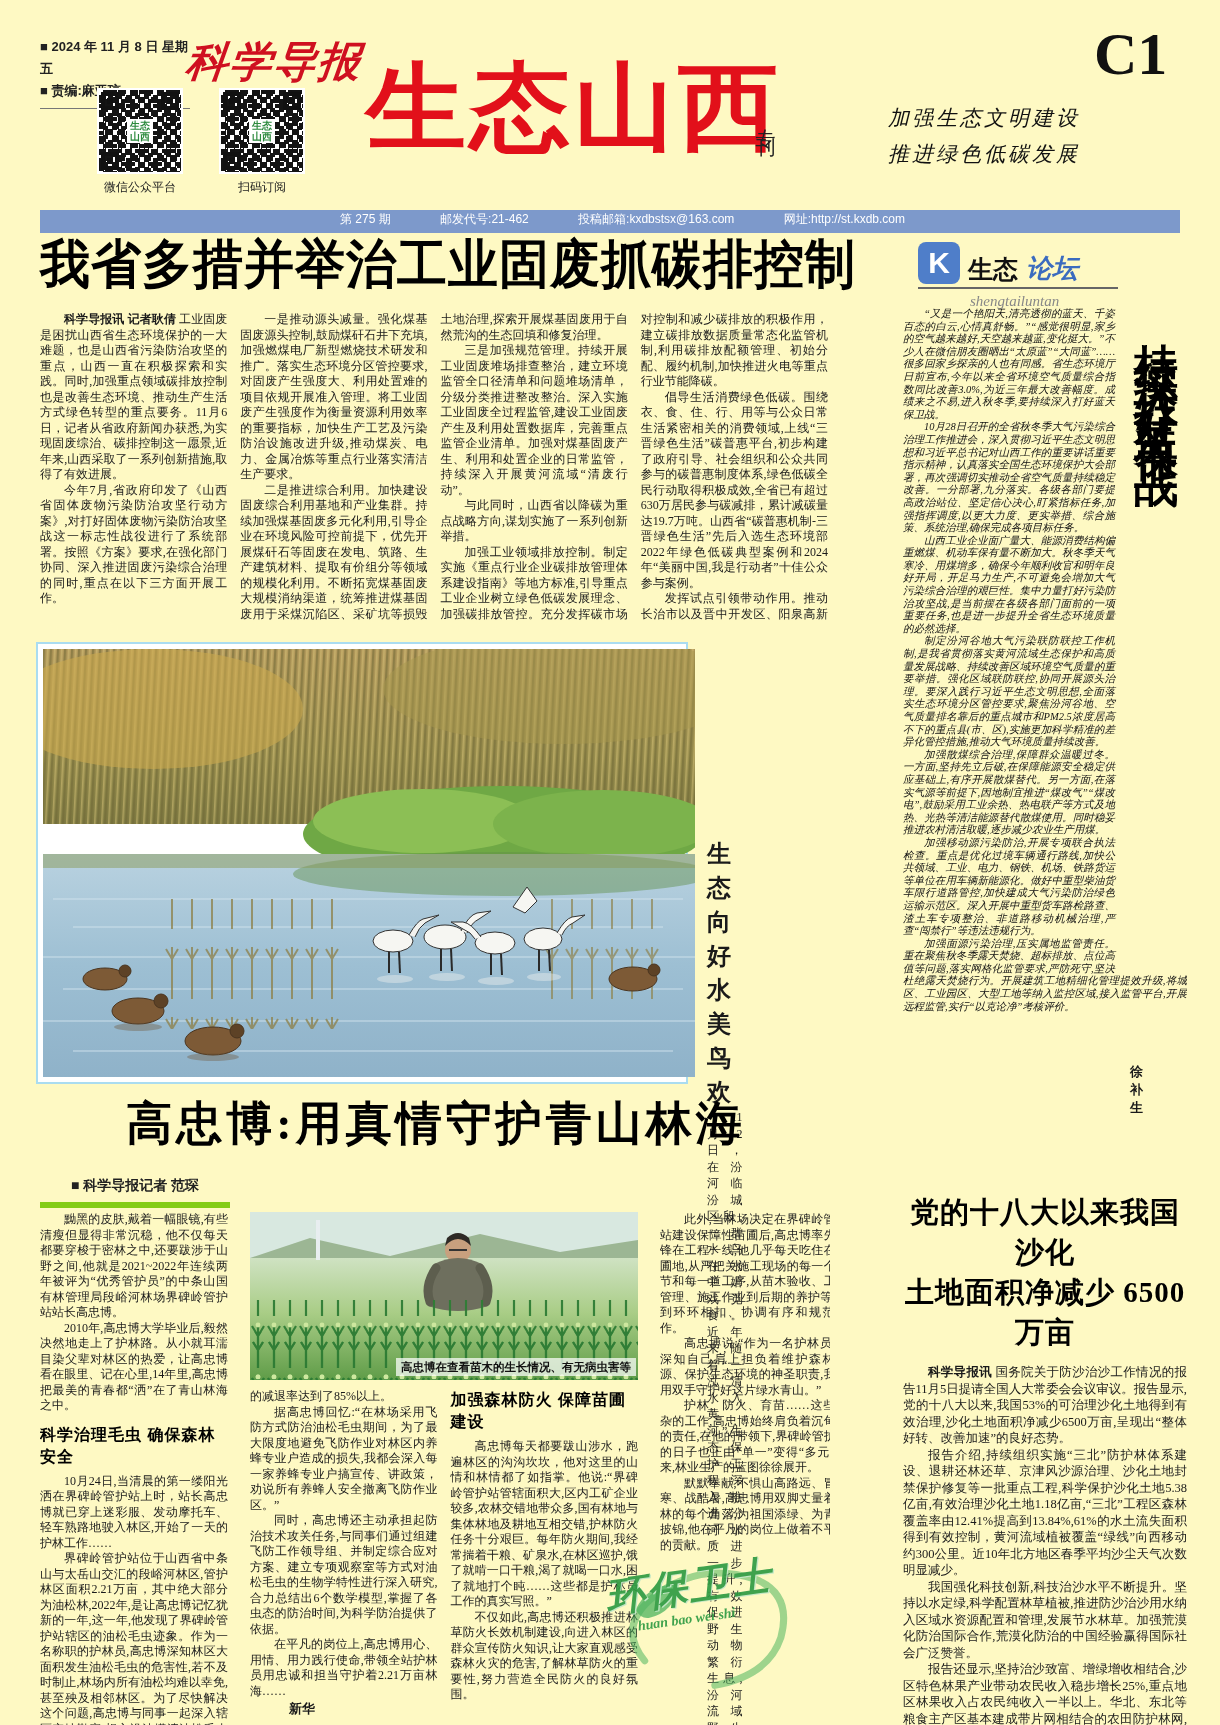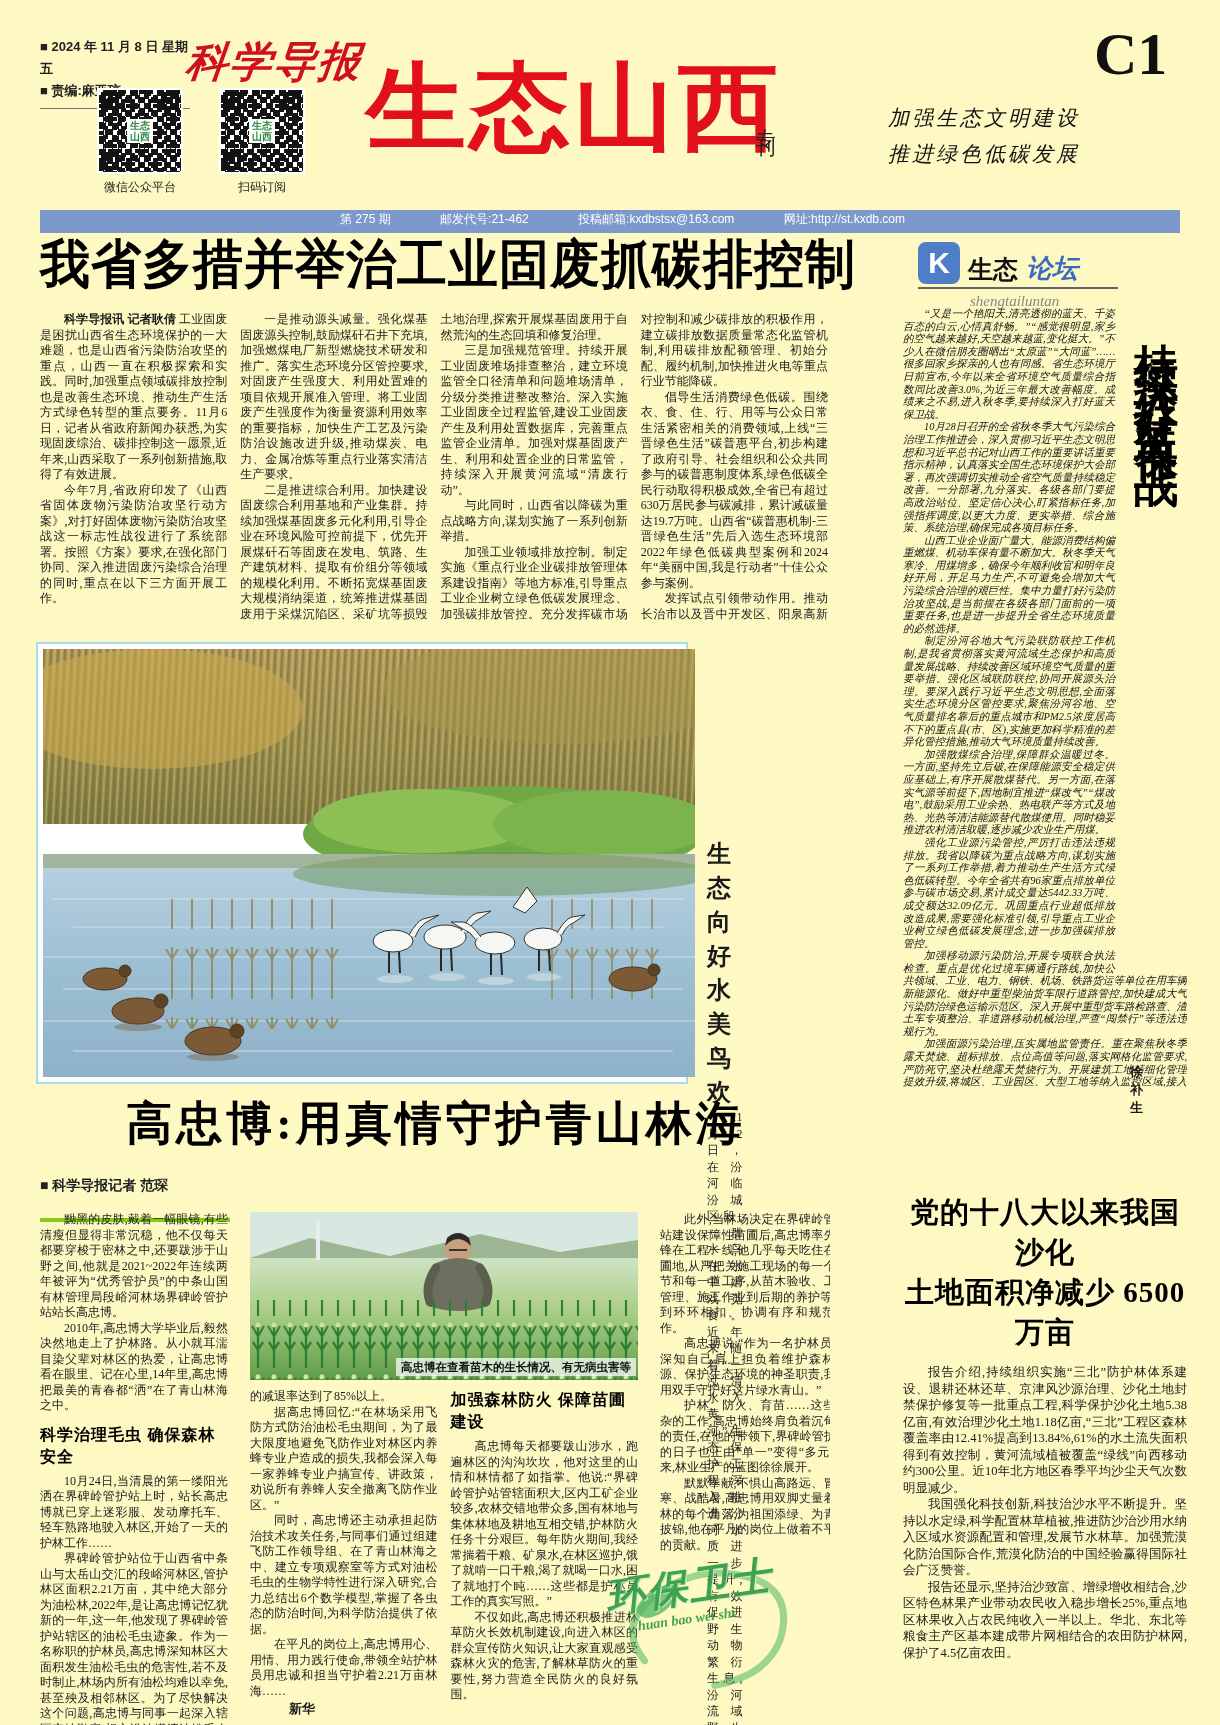--- a/index.html
+++ b/index.html
@@ -80,21 +80,21 @@
   .photo1-caption { flex:1; padding:188px 2px 0 12px; }
   .photo1-title { font:bold 24px/34px "Liberation Serif", serif; letter-spacing:2px; }
   .photo1-text { font:12px/16.5px "Liberation Serif", serif; text-align:justify; }
   .photo1-text .cap { text-indent:2em; }
   .photo1-credit { margin-top:8px; text-align:right; font:12px "Liberation Serif", serif; color:#444; }
   
   .a2-headline { position:absolute; left:40px; top:1096px; width:792px; text-align:center;
     font:900 46px/56px "Liberation Serif", serif; letter-spacing:4px; color:#000; }
   .a2-byline { position:absolute; left:40px; top:1176px; width:190px;
     font:bold 14px/18px "Liberation Sans", sans-serif; color:#222;
-    border-bottom:4px solid #84cc16; padding-bottom:24px; }
+    border-bottom:6px solid #84cc16; padding-bottom:8px;text-align:center; }
   .a2-body { position:absolute; left:40px; top:1212px; width:790px; height:513px;
     overflow:hidden; display:grid; grid-template-columns:188px 388px 188px; gap:0 22px;
     font:12px/15.5px "Liberation Serif", serif; }
   .a2-col { overflow:hidden; }
   .subhead { font:bold 16px/22px "Liberation Sans", sans-serif; letter-spacing:1px;
     margin:10px 0 6px; color:#000; text-indent:0; }
   .inset-photo { position:relative; width:388px; height:168px; }
   .inset-photo svg { width:100%; height:100%; display:block; }
   .inset-caption { position:absolute; right:2px; bottom:4px; background:rgba(255,255,255,.72);
     font:bold 11.5px/16px "Liberation Sans", sans-serif; color:#111; padding:1px 5px; }
@@ -186,21 +186,20 @@
 
   <div class="forum-body">
     <div class="v-headline-box">
       <div class="v-headline">持续深入打好蓝天保卫战</div>
     </div>
     <p class="p">“又是一个艳阳天,清亮透彻的蓝天、千姿百态的白云,心情真舒畅。”“感觉很明显,家乡的空气越来越好,天空越来越蓝,变化挺大。”不少人在微信朋友圈晒出“太原蓝”“大同蓝”……很多回家乡探亲的人也有同感。省生态环境厅日前宣布,今年以来全省环境空气质量综合指数同比改善3.0%,为近三年最大改善幅度。成绩来之不易,进入秋冬季,要持续深入打好蓝天保卫战。</p>
     <p class="p">10月28日召开的全省秋冬季大气污染综合治理工作推进会，深入贯彻习近平生态文明思想和习近平总书记对山西工作的重要讲话重要指示精神，认真落实全国生态环境保护大会部署，再次强调切实推动全省空气质量持续稳定改善。一分部署,九分落实。各级各部门要提高政治站位、坚定信心决心,盯紧指标任务,加强指挥调度,以更大力度、更实举措、综合施策、系统治理,确保完成各项目标任务。</p>
     <p class="p">山西工业企业面广量大、能源消费结构偏重燃煤、机动车保有量不断加大。秋冬季天气寒冷、用煤增多，确保今年顺利收官和明年良好开局，开足马力生产,不可避免会增加大气污染综合治理的艰巨性。集中力量打好污染防治攻坚战,是当前摆在各级各部门面前的一项重要任务,也是进一步提升全省生态环境质量的必然选择。</p>
     <p class="p">制定汾河谷地大气污染联防联控工作机制,是我省贯彻落实黄河流域生态保护和高质量发展战略、持续改善区域环境空气质量的重要举措。强化区域联防联控,协同开展源头治理。要深入践行习近平生态文明思想,全面落实生态环境分区管控要求,聚焦汾河谷地、空气质量排名靠后的重点城市和PM2.5浓度居高不下的重点县(市、区),实施更加科学精准的差异化管控措施,推动大气环境质量持续改善。</p>
     <p class="p">加强散煤综合治理,保障群众温暖过冬。一方面,坚持先立后破,在保障能源安全稳定供应基础上,有序开展散煤替代。另一方面,在落实气源等前提下,因地制宜推进“煤改气”“煤改电”,鼓励采用工业余热、热电联产等方式及地热、光热等清洁能源替代散煤使用。同时稳妥推进农村清洁取暖,逐步减少农业生产用煤。</p>
-    <p class="p">强化工业源污染管控,严厉打击违法违规排放。我省以降碳为重点战略方向,谋划实施了一系列工作举措,着力推动生产生活方式绿色低碳转型。今年全省共有96家重点排放单位参与碳市场交易,累计成交量达5442.33万吨、成交额达32.09亿元。巩固重点行业超低排放改造成果,需要强化标准引领,引导重点工业企业树立绿色低碳发展理念,进一步加强碳排放管控。</p>
     <p class="p">加强移动源污染防治,开展专项联合执法检查。重点是优化过境车辆通行路线,加快公共领域、工业、电力、钢铁、机场、铁路货运等单位在用车辆新能源化。做好中重型柴油货车限行道路管控,加快建成大气污染防治绿色运输示范区。深入开展中重型货车路检路查、渣土车专项整治、非道路移动机械治理,严查“闯禁行”等违法违规行为。</p>
     <p class="p">加强面源污染治理,压实属地监管责任。重在聚焦秋冬季露天焚烧、超标排放、点位高值等问题,落实网格化监管要求,严防死守,坚决杜绝露天焚烧行为。开展建筑工地精细化管理提效升级,将城区、工业园区、大型工地等纳入监控区域,接入监管平台,开展远程监管,实行“以克论净”考核评价。</p>
 
   </div>
   <div class="forum-author" style="position:absolute; left:1130px; top:1063px;">徐补生</div>
 
   <div class="photo1">
     <svg viewBox="0 0 652 428" preserveAspectRatio="none">
       <defs>
         <linearGradient id="reedG" x1="0" y1="0" x2="0" y2="1">
@@ -343,21 +342,21 @@
             <path d="M186 56 q-12 18 -6 34 M230 56 q12 18 6 34" stroke="#5d5e4e" stroke-width="9" fill="none" stroke-linecap="round"></path>
           </g>
           <rect y="88" width="388" height="80" fill="url(#pines)" opacity=".95"></rect>
           <rect y="120" width="388" height="48" fill="url(#pines)" opacity=".8"></rect>
         </svg>
         <div class="inset-caption">高忠博在查看苗木的生长情况、有无病虫害等</div>
       </div>
       <div class="mid-cols">
         <p class="p" style="text-indent:0;">的减退率达到了85%以上。</p>
         <p class="p">据高忠博回忆:“在林场采用飞防方式防治油松毛虫期间，为了最大限度地避免飞防作业对林区内养蜂专业户造成的损失,我都会深入每一家养蜂专业户搞宣传、讲政策，劝说所有养蜂人安全撤离飞防作业区。”</p>
-        <p class="p">同时，高忠博还主动承担起防治技术攻关任务,与同事们通过组建飞防工作领导组、在了青山林海之中、建立专项观察室等方式对油松毛虫的生物学特性进行深入研究,合力总结出6个数学模型,掌握了各虫态的防治时间,为科学防治提供了依据。</p>
+        <p class="p">同时，高忠博还主动承担起防治技术攻关任务,与同事们通过组建飞防工作领导组、并制定综合应对方案、建立专项观察室等方式对油松毛虫的生物学特性进行深入研究,合力总结出6个数学模型,掌握了各虫态的防治时间,为科学防治提供了依据。</p>
         <p class="p">在平凡的岗位上,高忠博用心、用情、用力践行使命,带领全站护林员用忠诚和担当守护着2.21万亩林海……</p>
         <h4 class="subhead">加强森林防火 保障苗圃建设</h4>
         <p class="p">高忠博每天都要跋山涉水，跑遍林区的沟沟坎坎，他对这里的山情和林情都了如指掌。他说:“界碑岭管护站管辖面积大,区内工矿企业较多,农林交错地带众多,国有林地与集体林地及耕地互相交错,护林防火任务十分艰巨。每年防火期间,我经常揣着干粮、矿泉水,在林区巡护,饿了就啃一口干粮,渴了就喝一口水,困了就地打个盹……这些都是护林员工作的真实写照。”</p>
         <p class="p">不仅如此,高忠博还积极推进林草防火长效机制建设,向进入林区的群众宣传防火知识,让大家直观感受森林火灾的危害,了解林草防火的重要性,努力营造全民防火的良好氛围。</p>
       </div>
     </div>
 
     <div class="a2-col">
       <p class="p">此外,当林场决定在界碑岭管护站建设保障性苗圃后,高忠博率先冲锋在工程一线,他几乎每天吃住在苗圃地,从严把关施工现场的每一个环节和每一道工序,从苗木验收、工程管理、施工作业到后期的养护等,做到环环相扣、协调有序和规范操作。</p>
       <p class="p">高忠博说:“作为一名护林员,我深知自己肩上担负着维护森林资源、保护生态环境的神圣职责,我将用双手守护好这片绿水青山。”</p>
@@ -374,20 +373,21 @@
     <div class="stamp-text">环保卫士</div>
     <div class="stamp-pinyin">huan bao wei shi</div>
   </div>
 
   <div class="a3">
     <div class="a3-headline">
       <div>党的十八大以来我国沙化</div>
       <div>土地面积净减少 6500 万亩</div>
     </div>
     <div class="a3-body">
+      <p class="p"><span class="lead-in">科学导报讯</span> <span>国务院关于防沙治沙工作情况的报告11月5日提请全国人大常委会会议审议。报告显示,党的十八大以来,我国53%的可治理沙化土地得到有效治理,沙化土地面积净减少6500万亩,呈现出“整体好转、改善加速”的良好态势。</span></p>
       <p class="p">报告介绍,持续组织实施“三北”防护林体系建设、退耕还林还草、京津风沙源治理、沙化土地封禁保护修复等一批重点工程,科学保护沙化土地5.38亿亩,有效治理沙化土地1.18亿亩,“三北”工程区森林覆盖率由12.41%提高到13.84%,61%的水土流失面积得到有效控制，黄河流域植被覆盖“绿线”向西移动约300公里。近10年北方地区春季平均沙尘天气次数明显减少。</p>
       <p class="p">我国强化科技创新,科技治沙水平不断提升。坚持以水定绿,科学配置林草植被,推进防沙治沙用水纳入区域水资源配置和管理,发展节水林草。加强荒漠化防治国际合作,荒漠化防治的中国经验赢得国际社会广泛赞誉。</p>
       <p class="p">报告还显示,坚持治沙致富、增绿增收相结合,沙区特色林果产业带动农民收入稳步增长25%,重点地区林果收入占农民纯收入一半以上。华北、东北等粮食主产区基本建成带片网相结合的农田防护林网,保护了4.5亿亩农田。</p>
     </div>
   </div>
   <div class="a3-author">新华</div>
 
 </div>
 
 </body></html>

